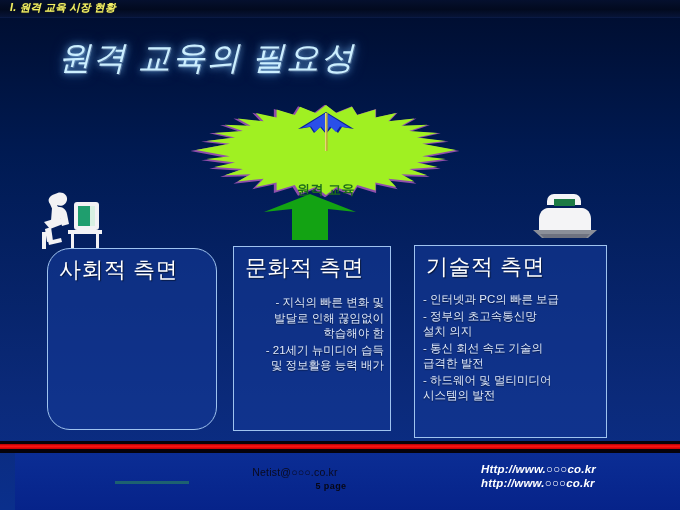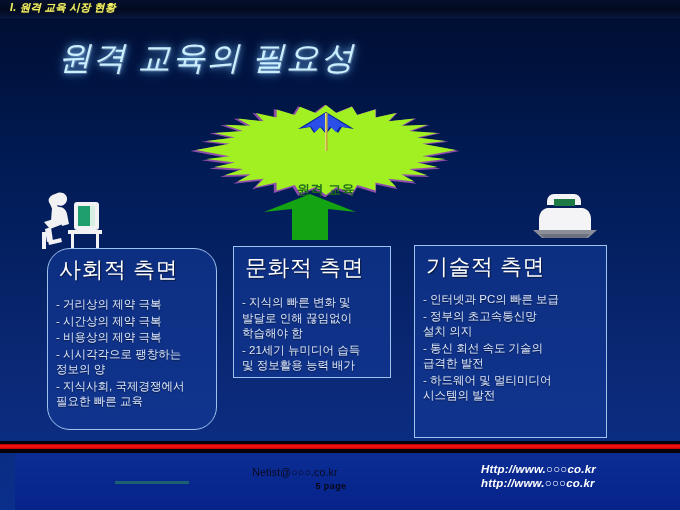--- a/index.html
+++ b/index.html
@@ -59,21 +59,21 @@
   #icon-technician{position:absolute;left:528px;top:190px;width:72px;height:58px;}
 
   
   .col-box{
     position:absolute;
     background:rgba(20,56,150,.62);
     border:1px solid #9fc3ef;
     box-sizing:border-box;
   }
   #col-0{left:47px;top:248px;width:170px;height:182px;border-radius:23px;}
-  #col-1{left:233px;top:246px;width:158px;height:132px;}
+  #col-1{left:233px;top:246px;width:158px;height:185px;text-align:right;}
   #col-2{left:414px;top:245px;width:193px;height:193px;}
   .col-head{
     position:absolute;left:11px;top:6px;
     font-size:22px;font-weight:500;color:#ffffff;
     white-space:nowrap;letter-spacing:.5px;
     text-shadow:1px 1px 1px rgba(0,0,0,.55);
   }
   .col-list{
     position:absolute;left:8px;right:6px;top:48px;
     margin:0;padding:0;list-style:none;
@@ -161,29 +161,20 @@
     <rect x="26" y="9" width="21" height="7" fill="#1d7a45"></rect>
     <path d="M20 18 h34 c5 0 9 5 9 11 v11 h-52 v-11 c0 -6 4 -11 9 -11 z" fill="#f4f4f6"></path>
     <path d="M5 40 h64 l-9 8 h-46 z" fill="#8b8f99"></path>
     <path d="M12 44 h50 l-4 4 h-42 z" fill="#6e7280"></path>
     <rect x="18" y="33" width="12" height="7" rx="3" fill="#f4f4f6"></rect>
     <rect x="44" y="33" width="12" height="7" rx="3" fill="#f4f4f6"></rect>
   </svg>
 
   <div id="col-0" class="col-box">
     <div class="col-head">사회적 측면</div>
-    <ul class="col-list">
-      <li>- 거리상의 제약 극복</li>
-      <li>- 시간상의 제약 극복</li>
-      <li>- 비용상의 제약 극복</li>
-      <li>- 시시각각으로 팽창하는
-  정보의 양</li>
-      <li>- 지식사회, 국제경쟁에서
-  필요한 빠른 교육</li>
-    </ul>
   </div>
 
   <div id="col-1" class="col-box">
     <div class="col-head">문화적 측면</div>
     <ul class="col-list">
       <li>- 지식의 빠른 변화 및
   발달로 인해 끊임없이
   학습해야 함</li>
       <li>- 21세기 뉴미디어 습득
  및  정보활용 능력 배가</li>

